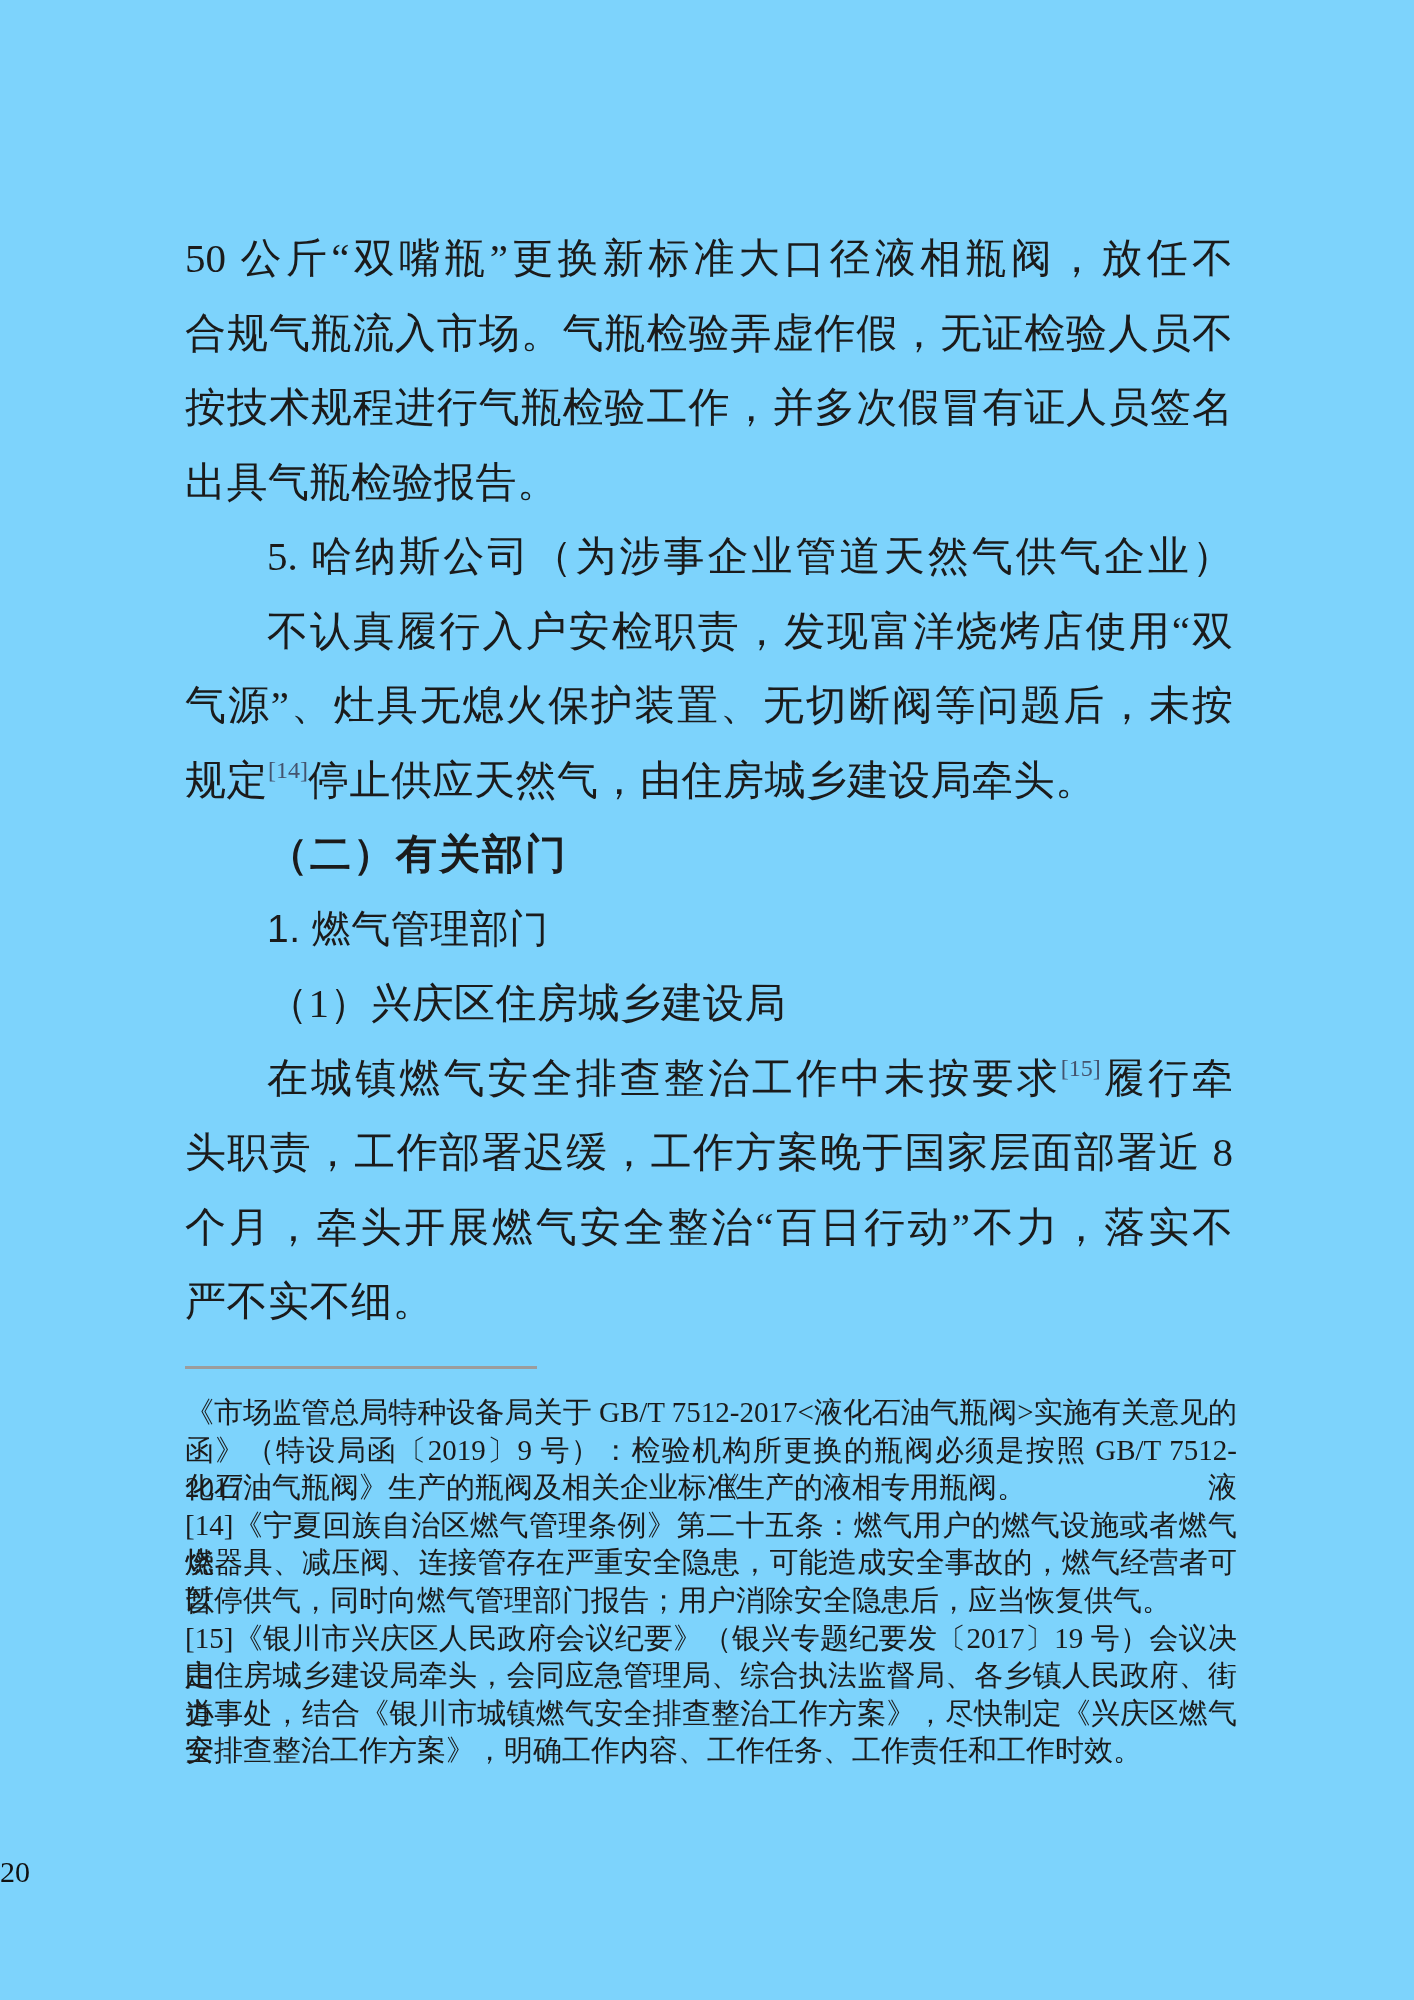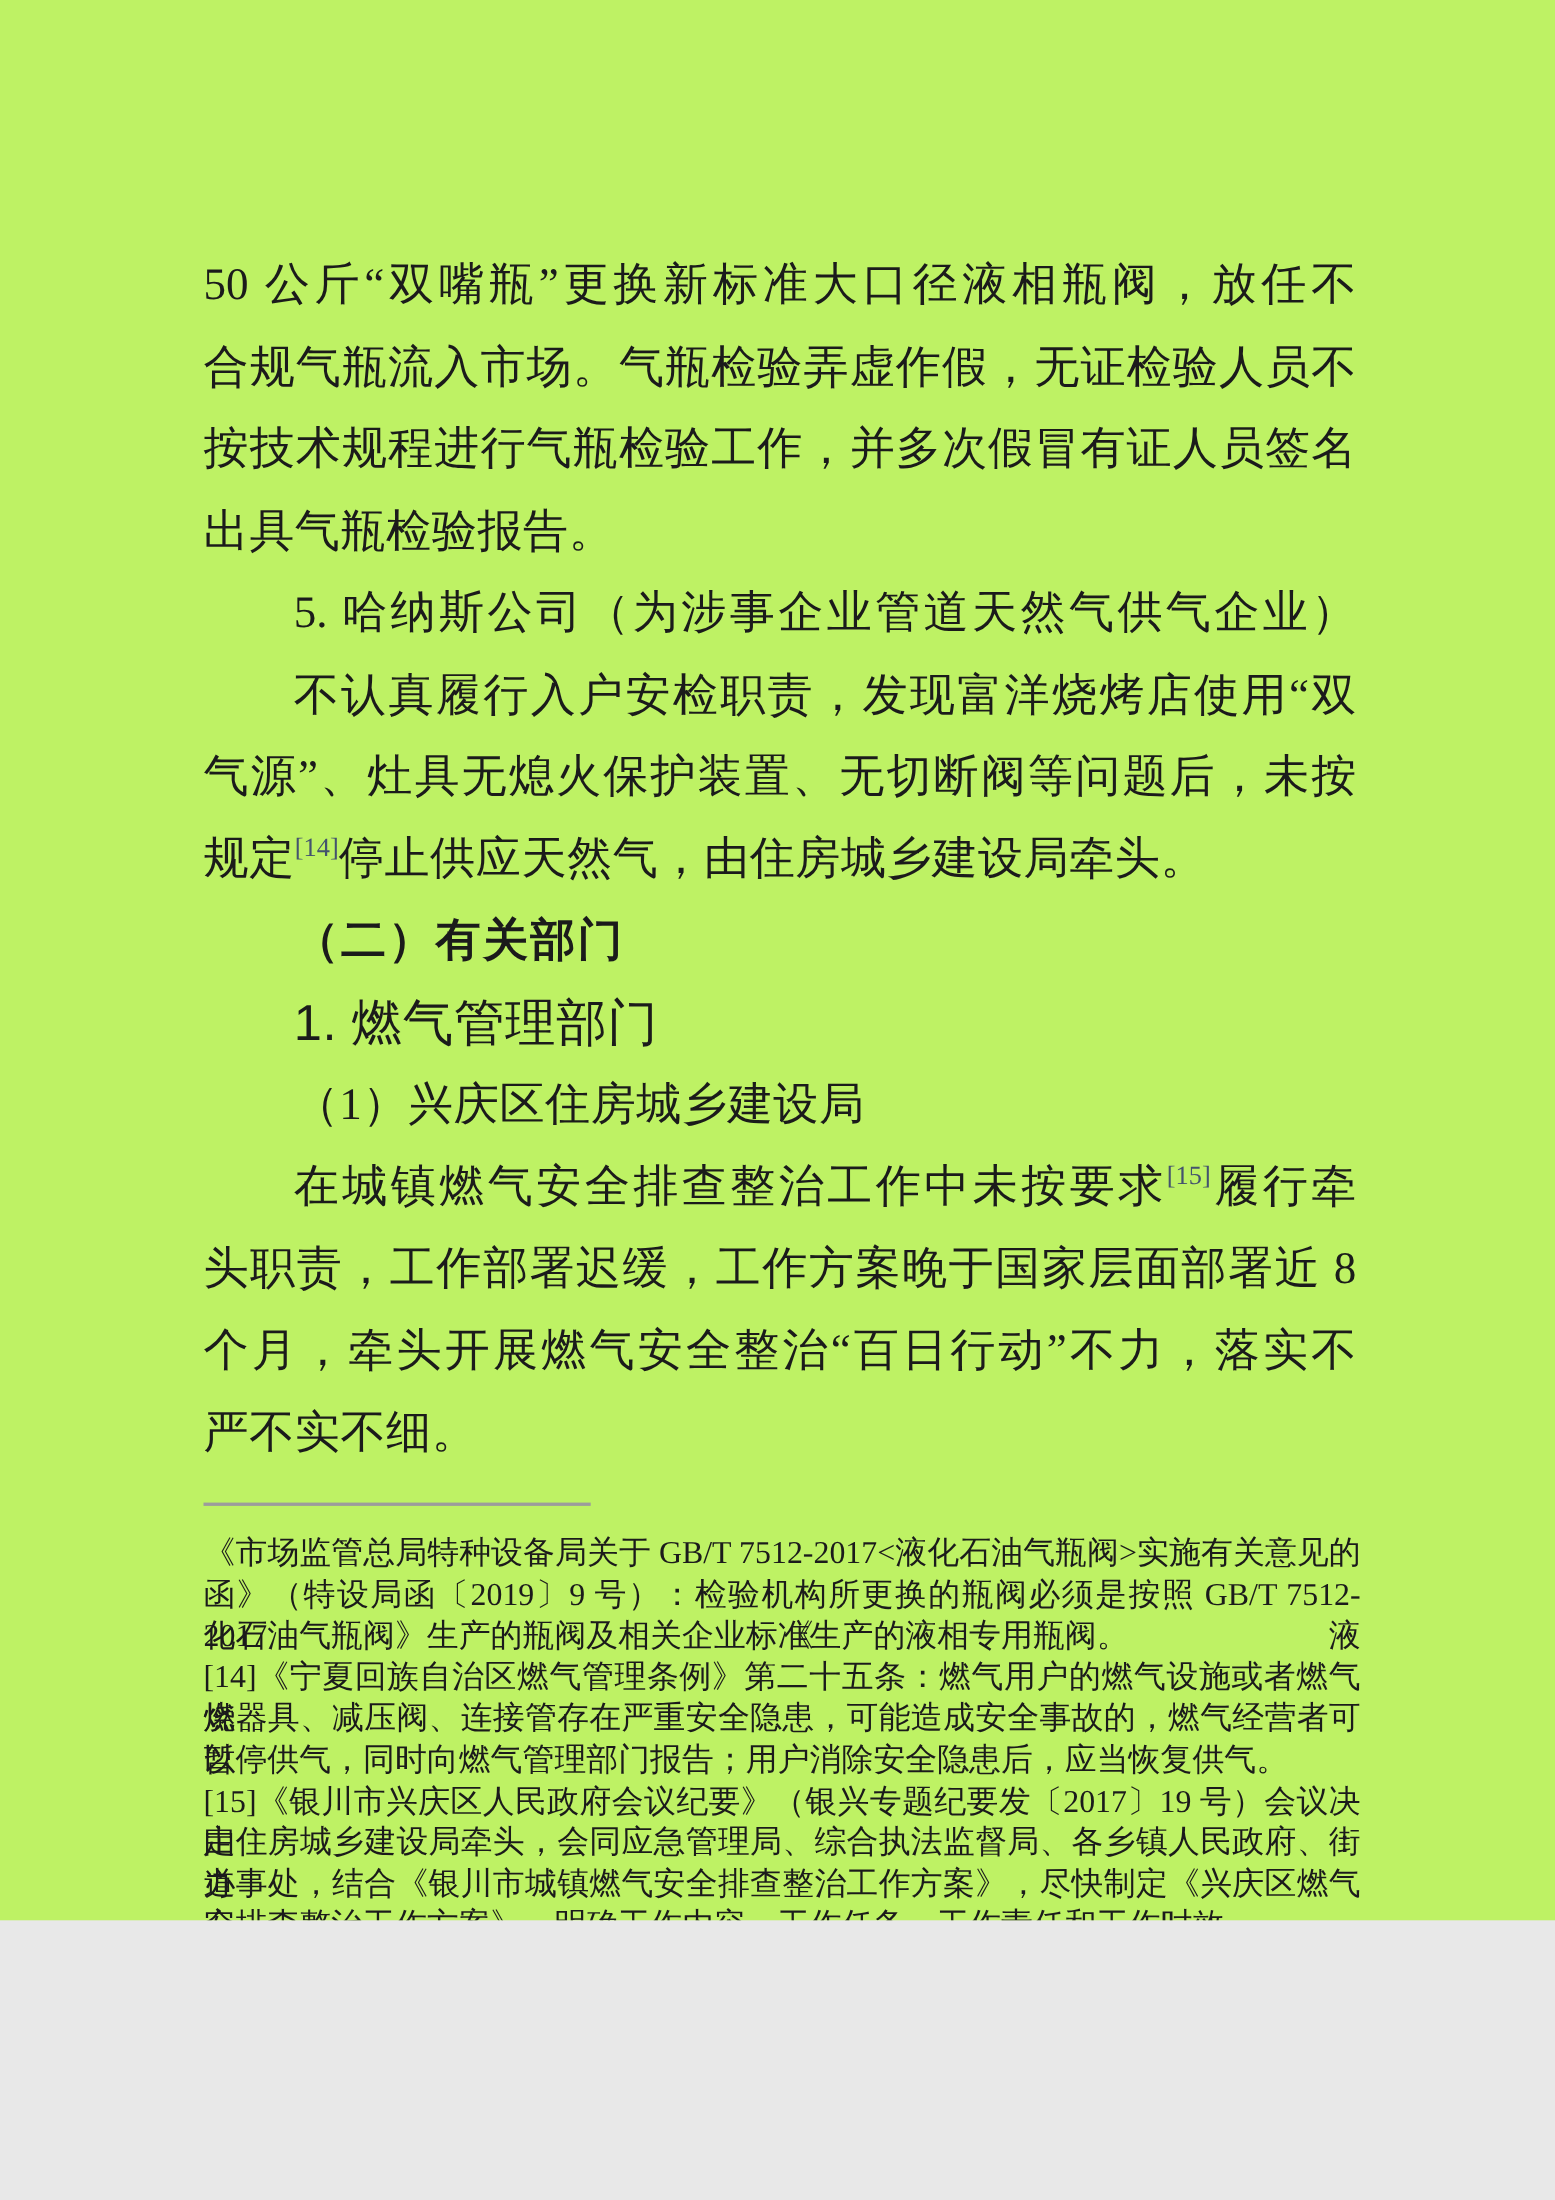--- a/index.html
+++ b/index.html
@@ -1,20 +1,20 @@
 <!DOCTYPE html>
 <html><head>
 <meta charset="utf-8">
 <style>
   html,body{margin:0;padding:0;background:#e8e8e8;}
   .page{
     position:relative;
-    width:1414px;height:1746px;
+    width:1414px;height:2000px;
     margin:0 auto;
-    background:#bef264;
+    background:#7dd3fc;
     overflow:hidden;
     font-family:"Liberation Serif","DejaVu Serif",serif;
     color:#1b1b1b;
   }
   
   .body-block{
     position:absolute;
     left:185px;top:221px;width:1048px;
   }
   .bline{
@@ -29,21 +29,21 @@
     text-align-last:justify;
     letter-spacing:0;
   }
   .bline.indent{text-indent:82px;}
   .heading-2{
     font-weight:bold;
     letter-spacing:2px;
   }
   .heading-3{
     font-family:"Liberation Sans","DejaVu Sans",sans-serif;
-    font-size:46px;
+    font-size:39px;
   }
   sup.ref{
     font-size:24px;
     line-height:0;
     vertical-align:16px;
     color:#44536e;
     letter-spacing:0;
   }
   
   .fn-separator{

